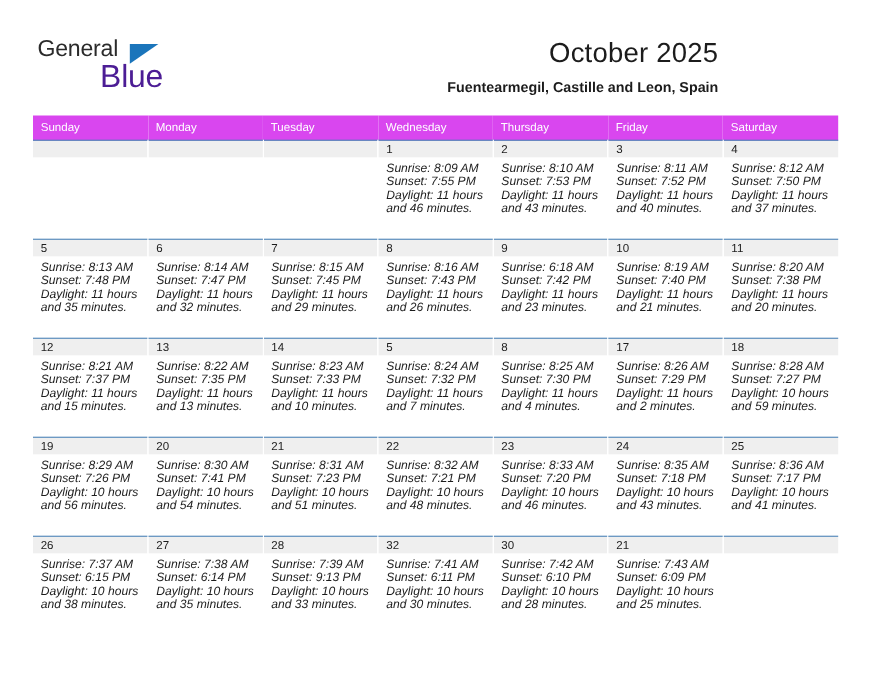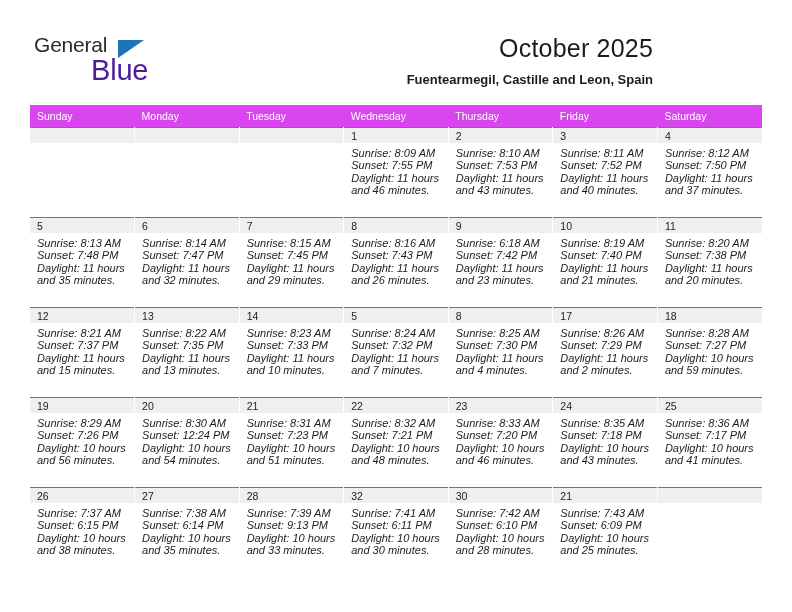--- a/index.html
+++ b/index.html
@@ -343,21 +343,21 @@
               <div>Sunrise: 8:29 AM</div>
               <div>Sunset: 7:26 PM</div>
               <div>Daylight: 10 hours</div>
               <div>and 56 minutes.</div>
             </div>
           </td>
           <td>
             <div class="daynum-bar">20</div>
             <div class="cell-body">
               <div>Sunrise: 8:30 AM</div>
-              <div>Sunset: 12:24 PM</div>
+              <div>Sunset: 7:41 PM</div>
               <div>Daylight: 10 hours</div>
               <div>and 54 minutes.</div>
             </div>
           </td>
           <td>
             <div class="daynum-bar">21</div>
             <div class="cell-body">
               <div>Sunrise: 8:31 AM</div>
               <div>Sunset: 7:23 PM</div>
               <div>Daylight: 10 hours</div>

